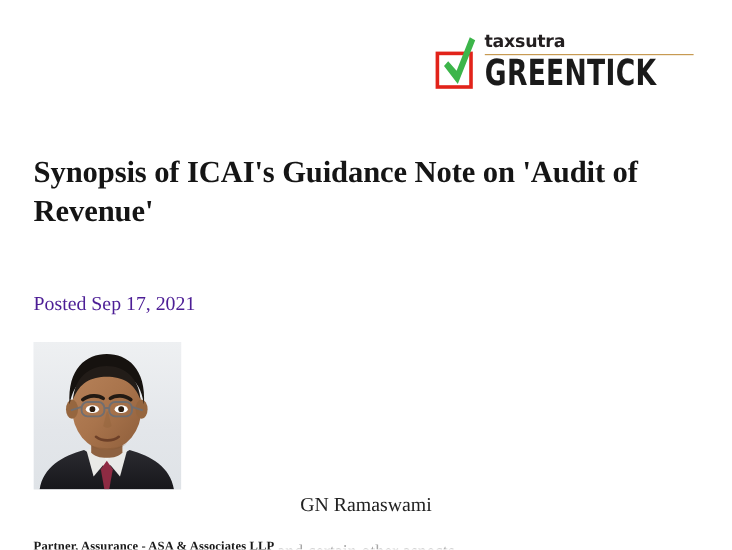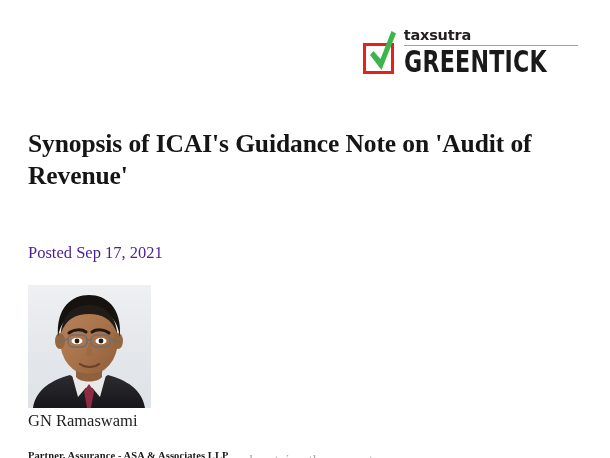--- a/index.html
+++ b/index.html
@@ -128,20 +128,21 @@
     overflow: hidden;
     background: #e9ecef;
   }
   .author-photo svg { display: block; }
   .author-name {
     font-family: "Liberation Serif", "DejaVu Serif", serif;
     font-size: 16.5px;
     line-height: 21px;
     color: #222222;
     padding-top: 2px;
+    text-align: center;
   }
   .author-role {
     font-family: "Liberation Serif", "DejaVu Serif", serif;
     font-weight: bold;
     font-size: 10.5px;
     line-height: 14px;
     letter-spacing: 0.1px;
     color: #1a1a1a;
     padding-top: 18px;
   }

